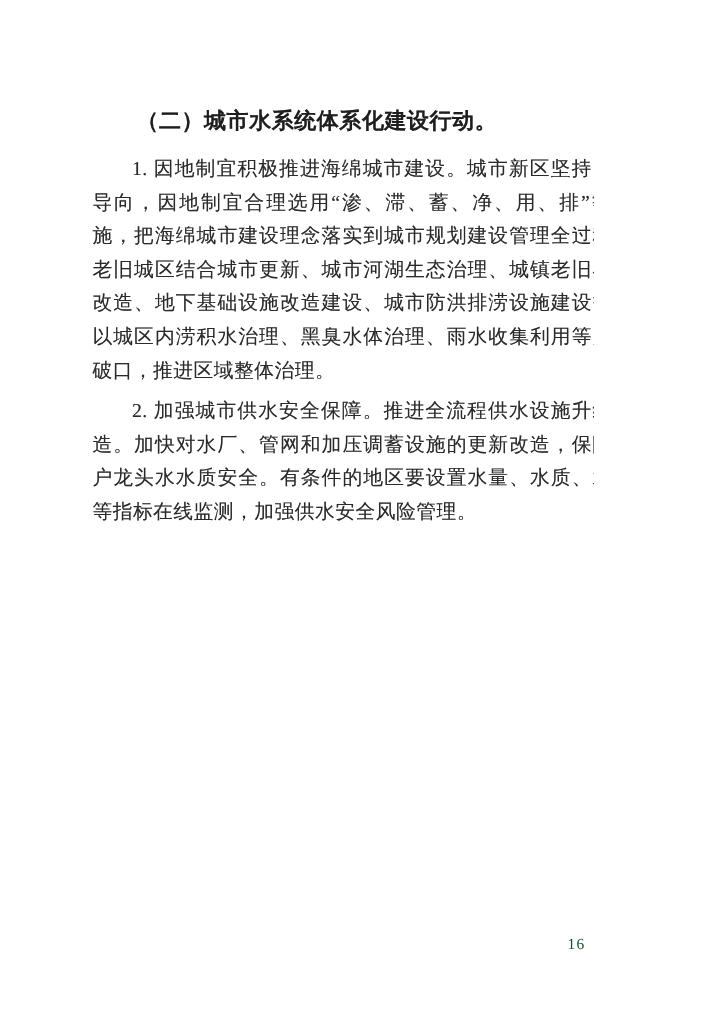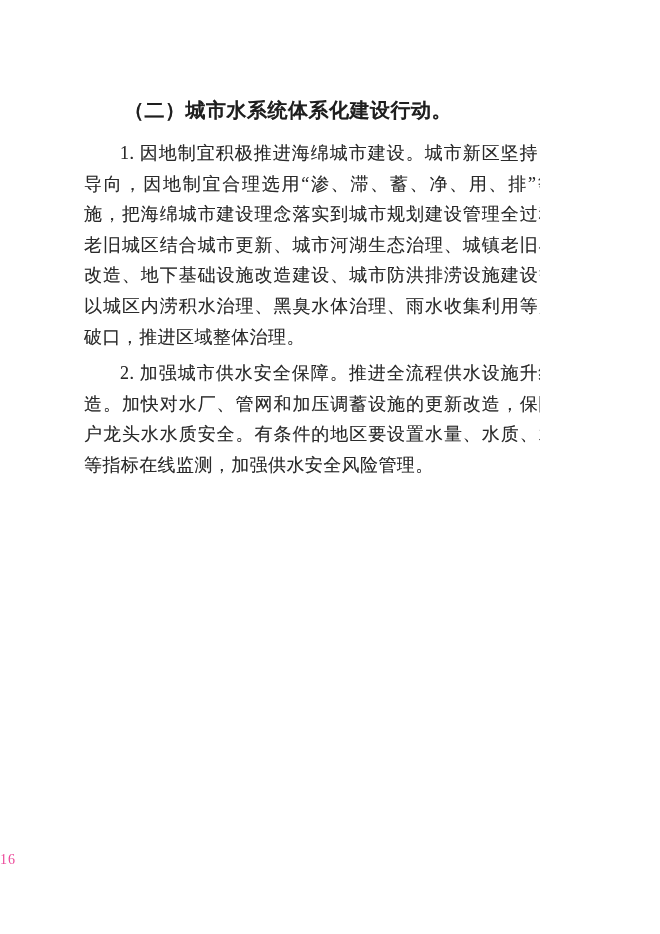--- a/index.html
+++ b/index.html
@@ -42,24 +42,24 @@
     text-align-last: left;
     letter-spacing: 0.4px;
     color: #2a2a2a;
     text-shadow: 0 0 0.5px rgba(45,45,45,0.4);
   }
   .pagenum {
     position: absolute;
     left: 0;
     right: 8px;
     top: 852px;
-    text-align: left;
+    text-align: right;
     font-size: 14px;
     letter-spacing: 1px;
-    color: #ec4899;
+    color: #14532d;
   }
 </style>
 </head>
 <body>
 
 <div class="sheet">
   <div class="content">
     <h3 class="heading">（二）城市水系统体系化建设行动。</h3>
     <p class="para">1. 因地制宜积极推进海绵城市建设。城市新区坚持目标导向，因地制宜合理选用“渗、滞、蓄、净、用、排”等措施，把海绵城市建设理念落实到城市规划建设管理全过程。老旧城区结合城市更新、城市河湖生态治理、城镇老旧小区改造、地下基础设施改造建设、城市防洪排涝设施建设等，以城区内涝积水治理、黑臭水体治理、雨水收集利用等为突破口，推进区域整体治理。</p>
     <p class="para">2. 加强城市供水安全保障。推进全流程供水设施升级改造。加快对水厂、管网和加压调蓄设施的更新改造，保障用户龙头水水质安全。有条件的地区要设置水量、水质、水压等指标在线监测，加强供水安全风险管理。</p>

